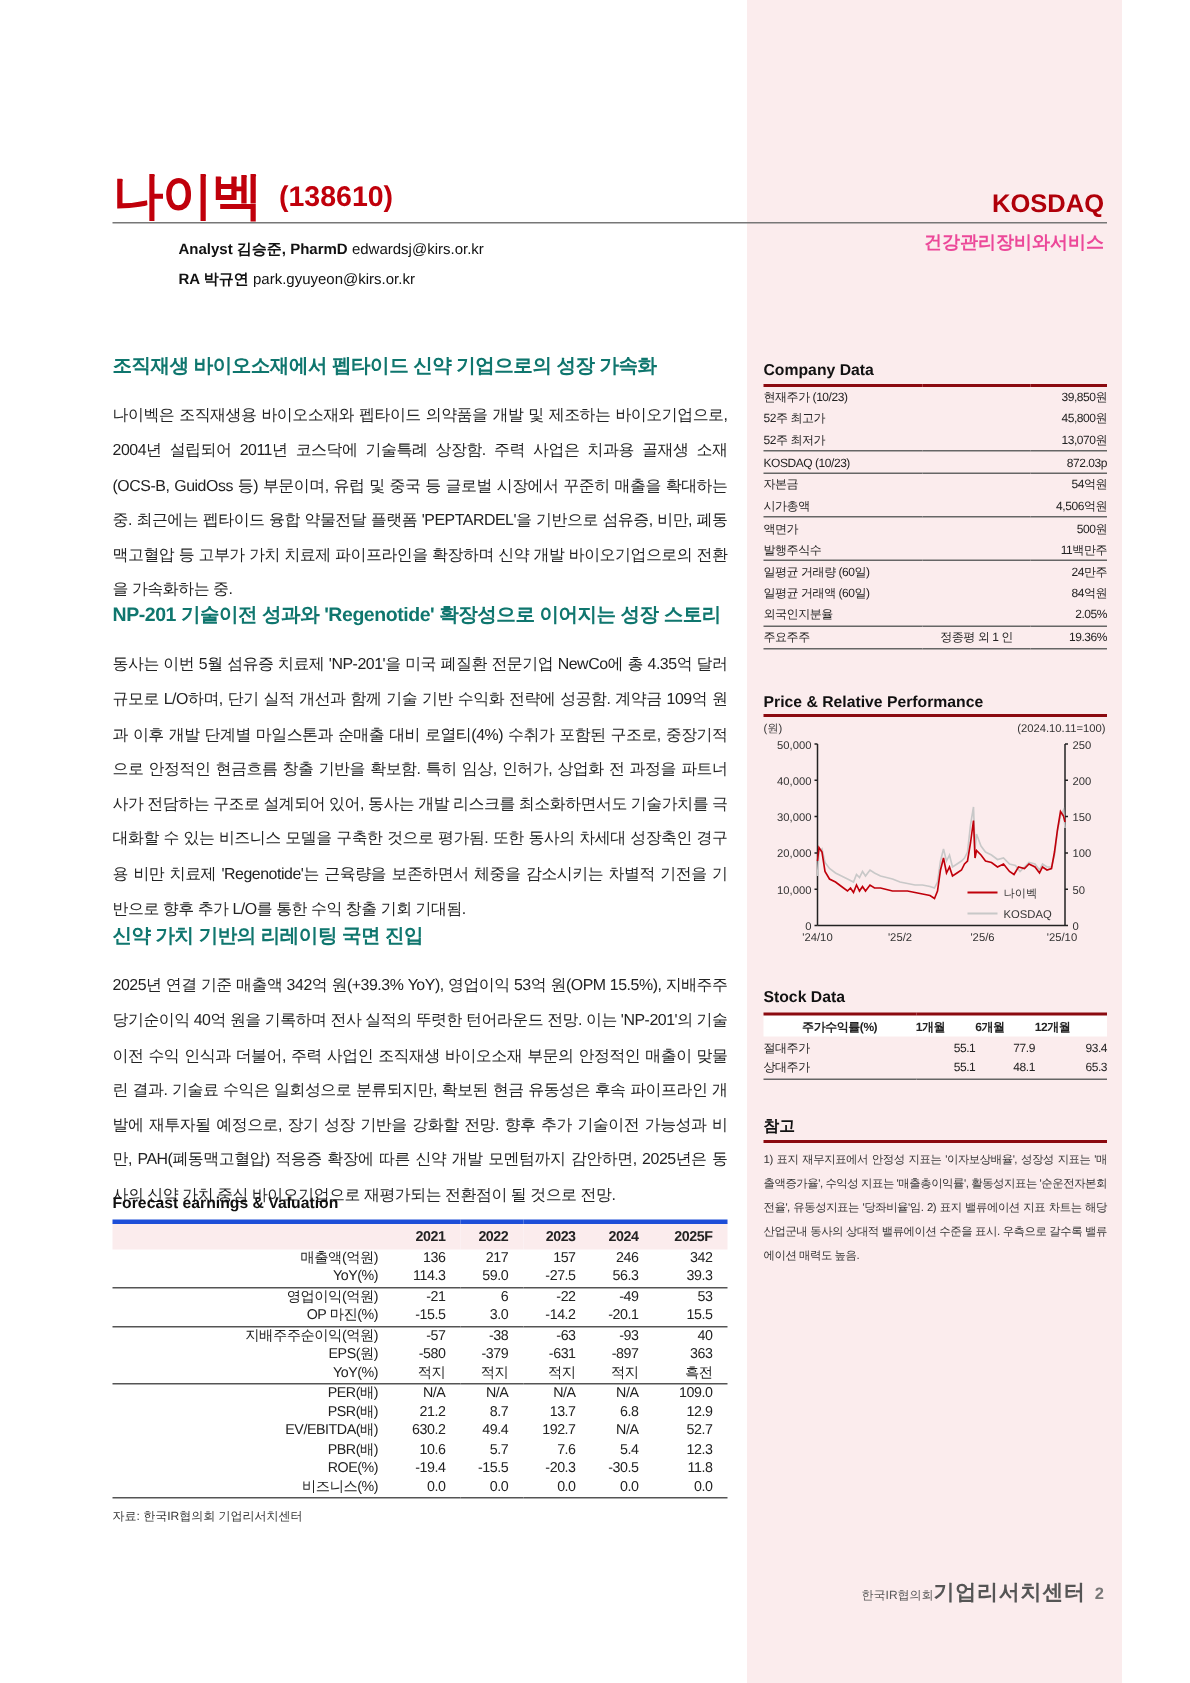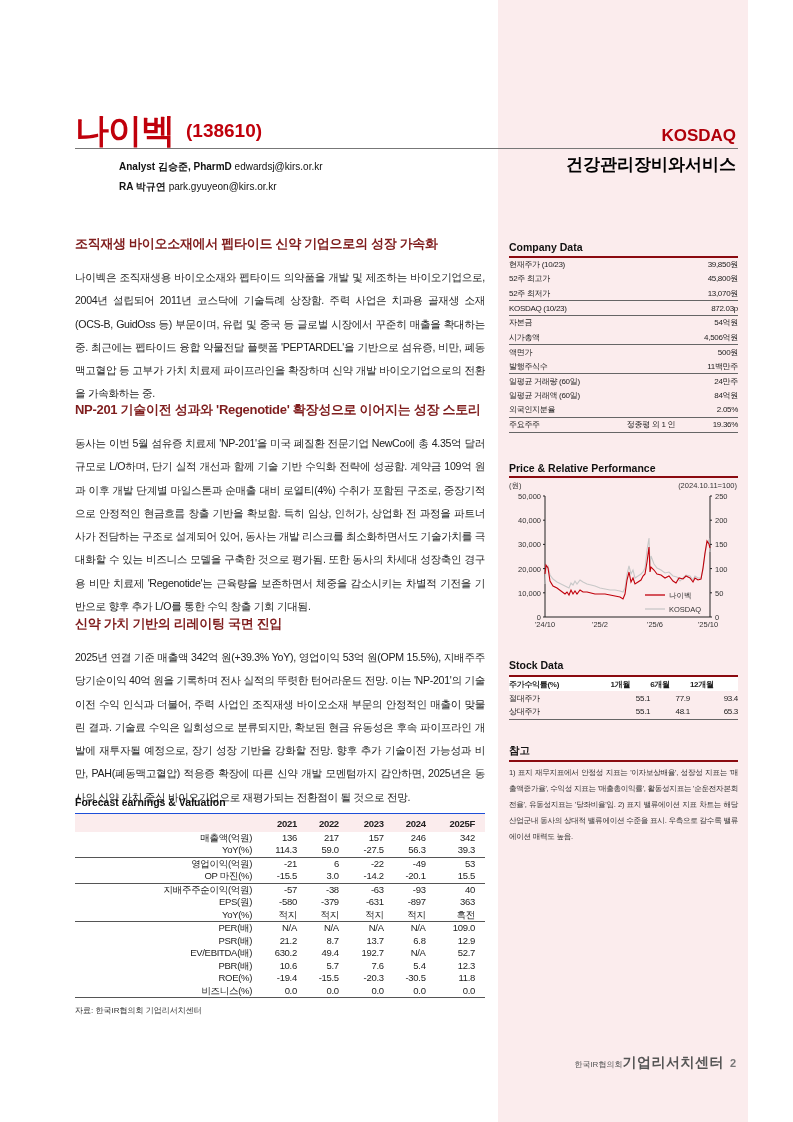--- a/index.html
+++ b/index.html
@@ -3,34 +3,34 @@
 <meta charset="utf-8">
 <style>
   * { box-sizing: border-box; margin: 0; padding: 0; }
   html, body { width: 793px; height: 1122px; background: #ffffff; overflow: hidden; }
   body { position: relative; font-family: "Liberation Sans", "DejaVu Sans", sans-serif; color: #222; }
   .side-panel { position: absolute; left: 498px; top: 0; width: 250px; height: 1122px; background: #fbeced; }
   .title { position: absolute; left: 75px; top: 108px; color: #c0000b; font-weight: bold; font-size: 34px; letter-spacing: -1px; }
   .title .code { font-size: 19px; margin-left: 12px; vertical-align: 5px; letter-spacing: 0; }
   .hdr-rule { position: absolute; left: 75px; top: 148px; width: 663px; height: 1px; background: #777; }
   .market { position: absolute; right: 57px; top: 126px; color: #b0000a; font-weight: bold; font-size: 17px; }
-  .sector { position: absolute; right: 57px; top: 153px; color: #000000; font-weight: bold; font-size: 17px; }
+  .sector { position: absolute; right: 57px; top: 153px; color: #ec4899; font-weight: bold; font-size: 12px; }
   .analyst { position: absolute; left: 75px; top: 157px; font-size: 10px; color: #111; line-height: 20px; }
   .analyst b { font-weight: bold; margin-left: 44px; }
 
   .main { position: absolute; left: 75px; top: 235px; width: 410px; }
-  .sec-title { color: #7f1d1d; font-weight: bold; font-size: 13px; margin-bottom: 13px; letter-spacing: -0.3px; }
+  .sec-title { color: #0f766e; font-weight: bold; font-size: 13px; margin-bottom: 13px; letter-spacing: -0.3px; }
   .para { font-size: 10.6px; line-height: 23.3px; text-align: justify; color: #222; letter-spacing: -0.3px; }
   .sec1 { position: absolute; top: 0; }
   .sec2 { position: absolute; top: 166px; }
   .sec3 { position: absolute; top: 380px; }
 
   .fc-title { position: absolute; left: 75px; top: 796px; font-size: 10.5px; font-weight: bold; color: #111; }
   .fc-table { position: absolute; left: 75px; top: 813px; width: 410px; border-collapse: collapse; font-size: 9.5px; letter-spacing: -0.3px; }
-  .fc-table thead tr { background: #fbeced; border-top: 1px solid #1d4ed8; }
+  .fc-table thead tr { background: #fbeced; border-top: 3px solid #1d4ed8; }
   .fc-table th { font-weight: bold; text-align: right; padding: 3px 10px 2px 0; height: 18px; }
   .fc-table th:first-child { text-align: left; }
   .fc-table td { text-align: right; padding: 0 10px 0 0; height: 12.5px; line-height: 12.5px; }
   .fc-table td:first-child { text-align: right; padding-left: 36px; }
   .fc-table tr.grp td { border-top: 1px solid #555; }
   .fc-table tr.last td { border-bottom: 1px solid #555; }
   .fc-src { position: absolute; left: 75px; top: 1005px; font-size: 8px; color: #333; }
 
   .sb-title { position: absolute; left: 509px; font-size: 10.5px; font-weight: bold; color: #111; }
   .cd-table { position: absolute; left: 509px; top: 256px; width: 229px; border-collapse: collapse; font-size: 8px; letter-spacing: -0.3px; border-top: 2px solid #8b0a10; }
@@ -39,21 +39,21 @@
   .cd-table td.m { text-align: center; }
   .cd-table tr.grp td { border-top: 1px solid #666; }
   .cd-table tr.last td { border-bottom: 1px solid #666; }
 
   .chart-rule { position: absolute; left: 509px; top: 476px; width: 229px; height: 2px; background: #8b0a10; }
   .chart-svg { position: absolute; left: 505px; top: 478px; }
 
   .sd-table { position: absolute; left: 509px; top: 675px; width: 229px; border-collapse: collapse; font-size: 8px; letter-spacing: -0.3px; border-top: 2px solid #8b0a10; }
   .sd-table thead tr { background: #fff; }
   .sd-table th { text-align: left; font-weight: bold; height: 15px; padding: 0; }
-  .sd-table th:first-child { text-align: left; }
+  .sd-table th:first-child { text-align: center; }
   .sd-table td { text-align: right; height: 14px; padding: 0; }
   .sd-table td:first-child { text-align: left; }
   .sd-table tr.last td { border-bottom: 1px solid #666; }
 
   .note-rule { position: absolute; left: 509px; top: 760px; width: 229px; height: 2px; background: #8b0a10; }
   .note { position: absolute; left: 509px; top: 765px; width: 229px; font-size: 7.6px; line-height: 16px; text-align: justify; color: #333; letter-spacing: -0.3px; }
 
   .footer { position: absolute; right: 57px; top: 1053px; color: #555; white-space: nowrap; }
   .footer .small { font-size: 8px; }
   .footer .big { font-size: 14px; font-weight: bold; letter-spacing: 0.5px; }

